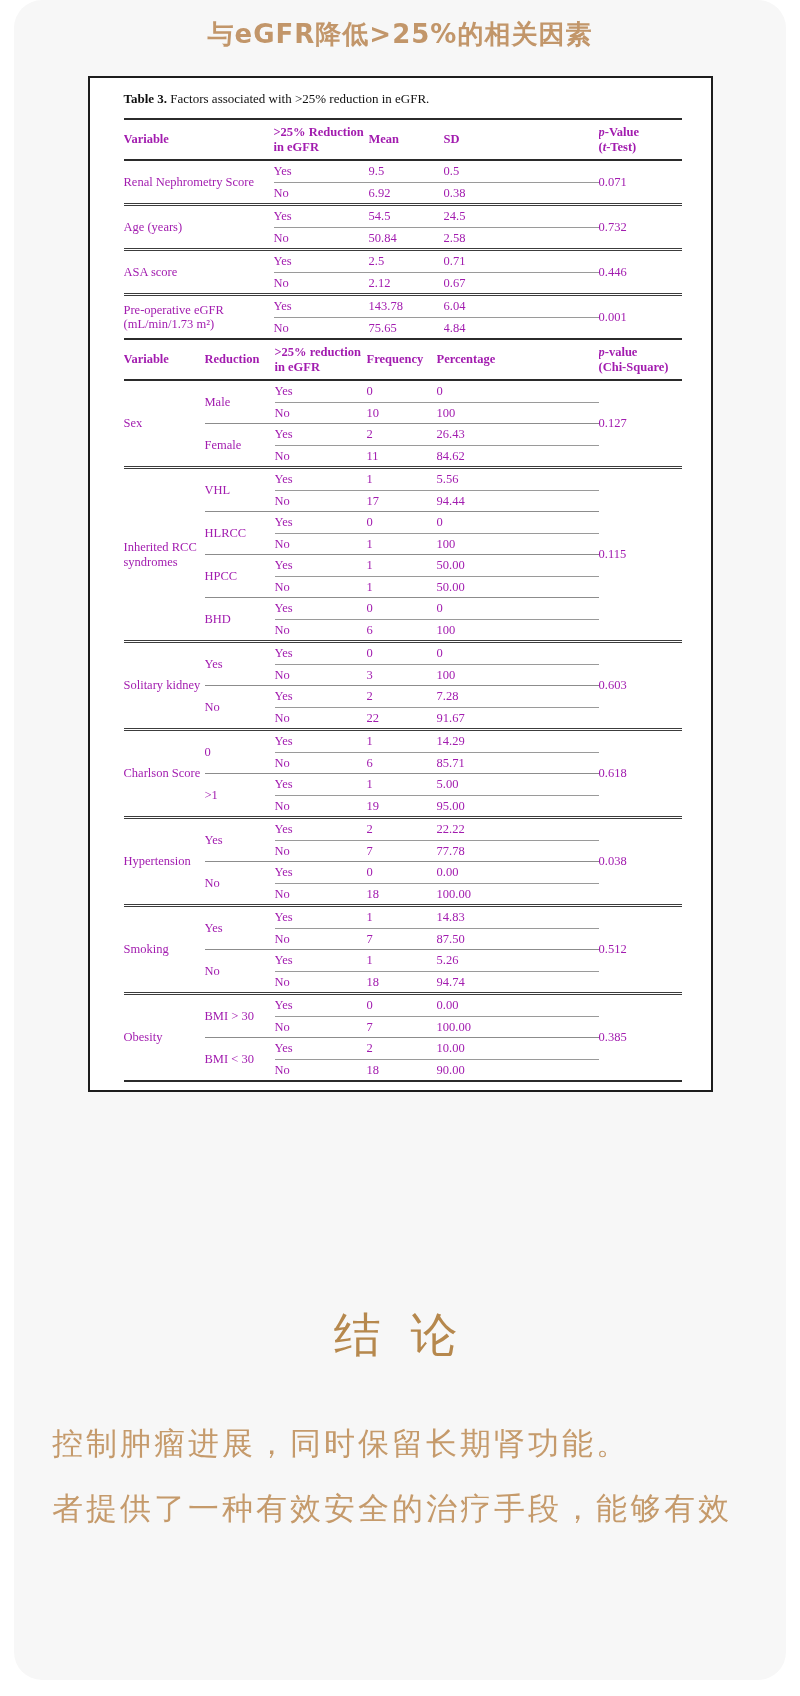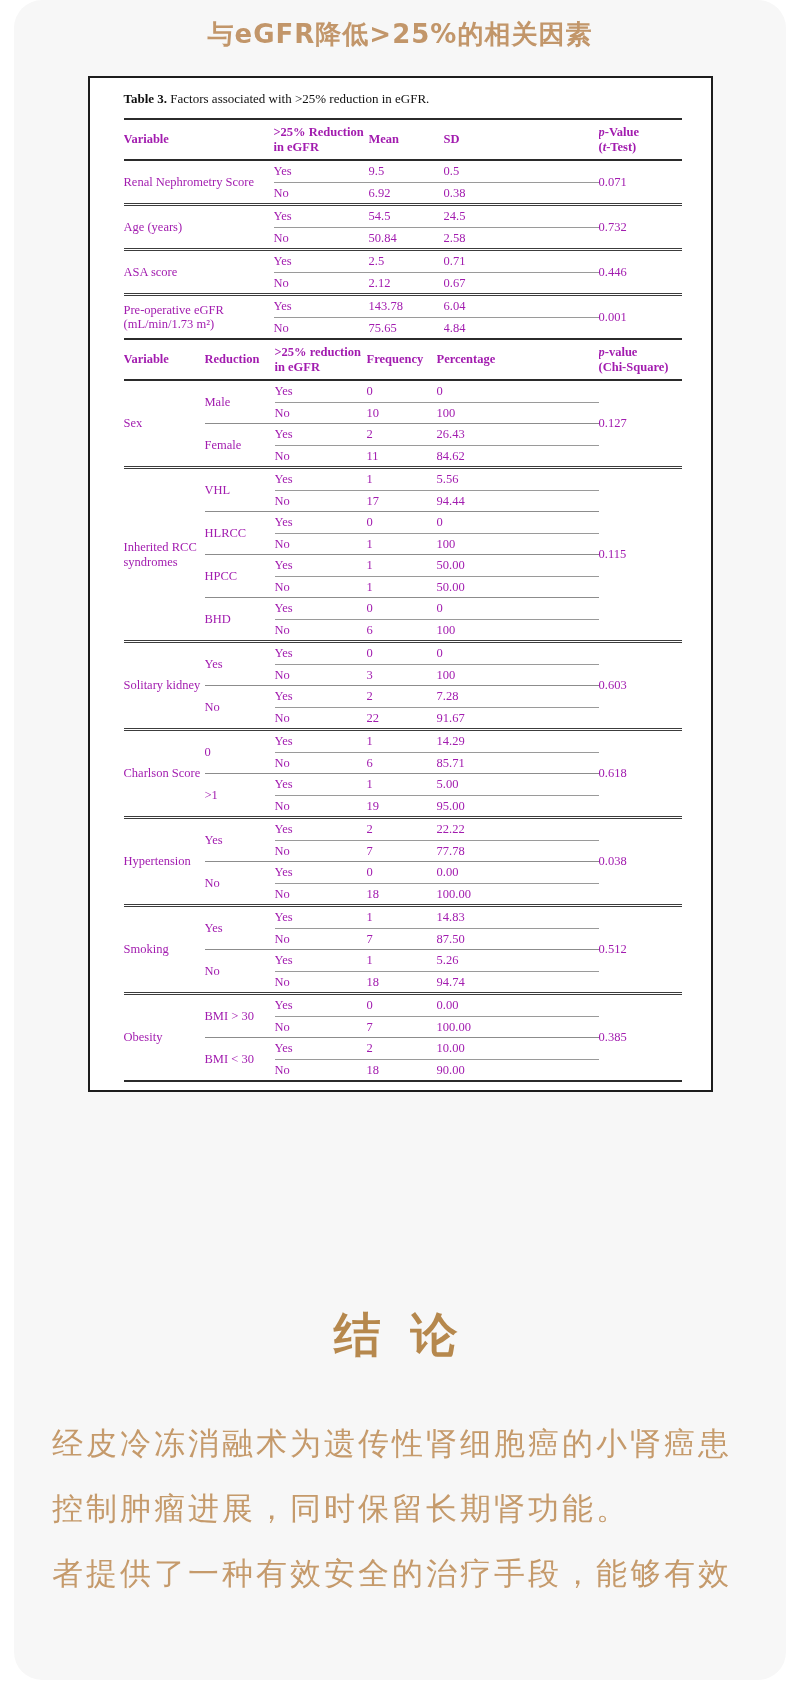--- a/index.html
+++ b/index.html
@@ -35,21 +35,21 @@
     font-weight: bold; padding: 5px 2px 5px 0;
     border-top: 2px solid #2b2b2b; border-bottom: 2px solid #2b2b2b;
   }
   .t2 { border-bottom: 2px solid #2b2b2b; }
   .ib { border-bottom: 1px solid #9a9a9a; }      
   .cb { border-bottom: 1px solid #8c8c8c; }      
   .gb { border-bottom: 3px double #3c3c3c; }     
   .pit { }
   .conclusion {
     margin: 212px 0 0 0; text-align: center;
-    font-family: "Liberation Serif", serif; font-weight: bold;
+    font-family: "Liberation Serif", serif; font-weight: normal;
     font-size: 47px; color: #b6884d; letter-spacing: 9px;
   }
   .para {
     margin: 44px 30px 0 38px; font-family: "DejaVu Sans", sans-serif;
     font-size: 31px; line-height: 65px; color: #c59a6b; letter-spacing: 3px;
   }
   .para .line { display: block; white-space: nowrap; }
 </style>
 </head>
 <body>
@@ -341,19 +341,18 @@
               <td>18</td>
               <td>90.00</td>
             </tr>
           </tbody>
       </table>
     </div>
 
     <h2 class="conclusion">结 论</h2>
 
     <p class="para">
-      <span class="line">经皮冷冻消融术为遗传性肾细胞癌的小肾癌患</span>
       <span class="line">控制肿瘤进展，同时保留长期肾功能。</span>
       <span class="line">者提供了一种有效安全的治疗手段，能够有效</span>
     </p>
 
   </div>
 </div>
 
 </body></html>

